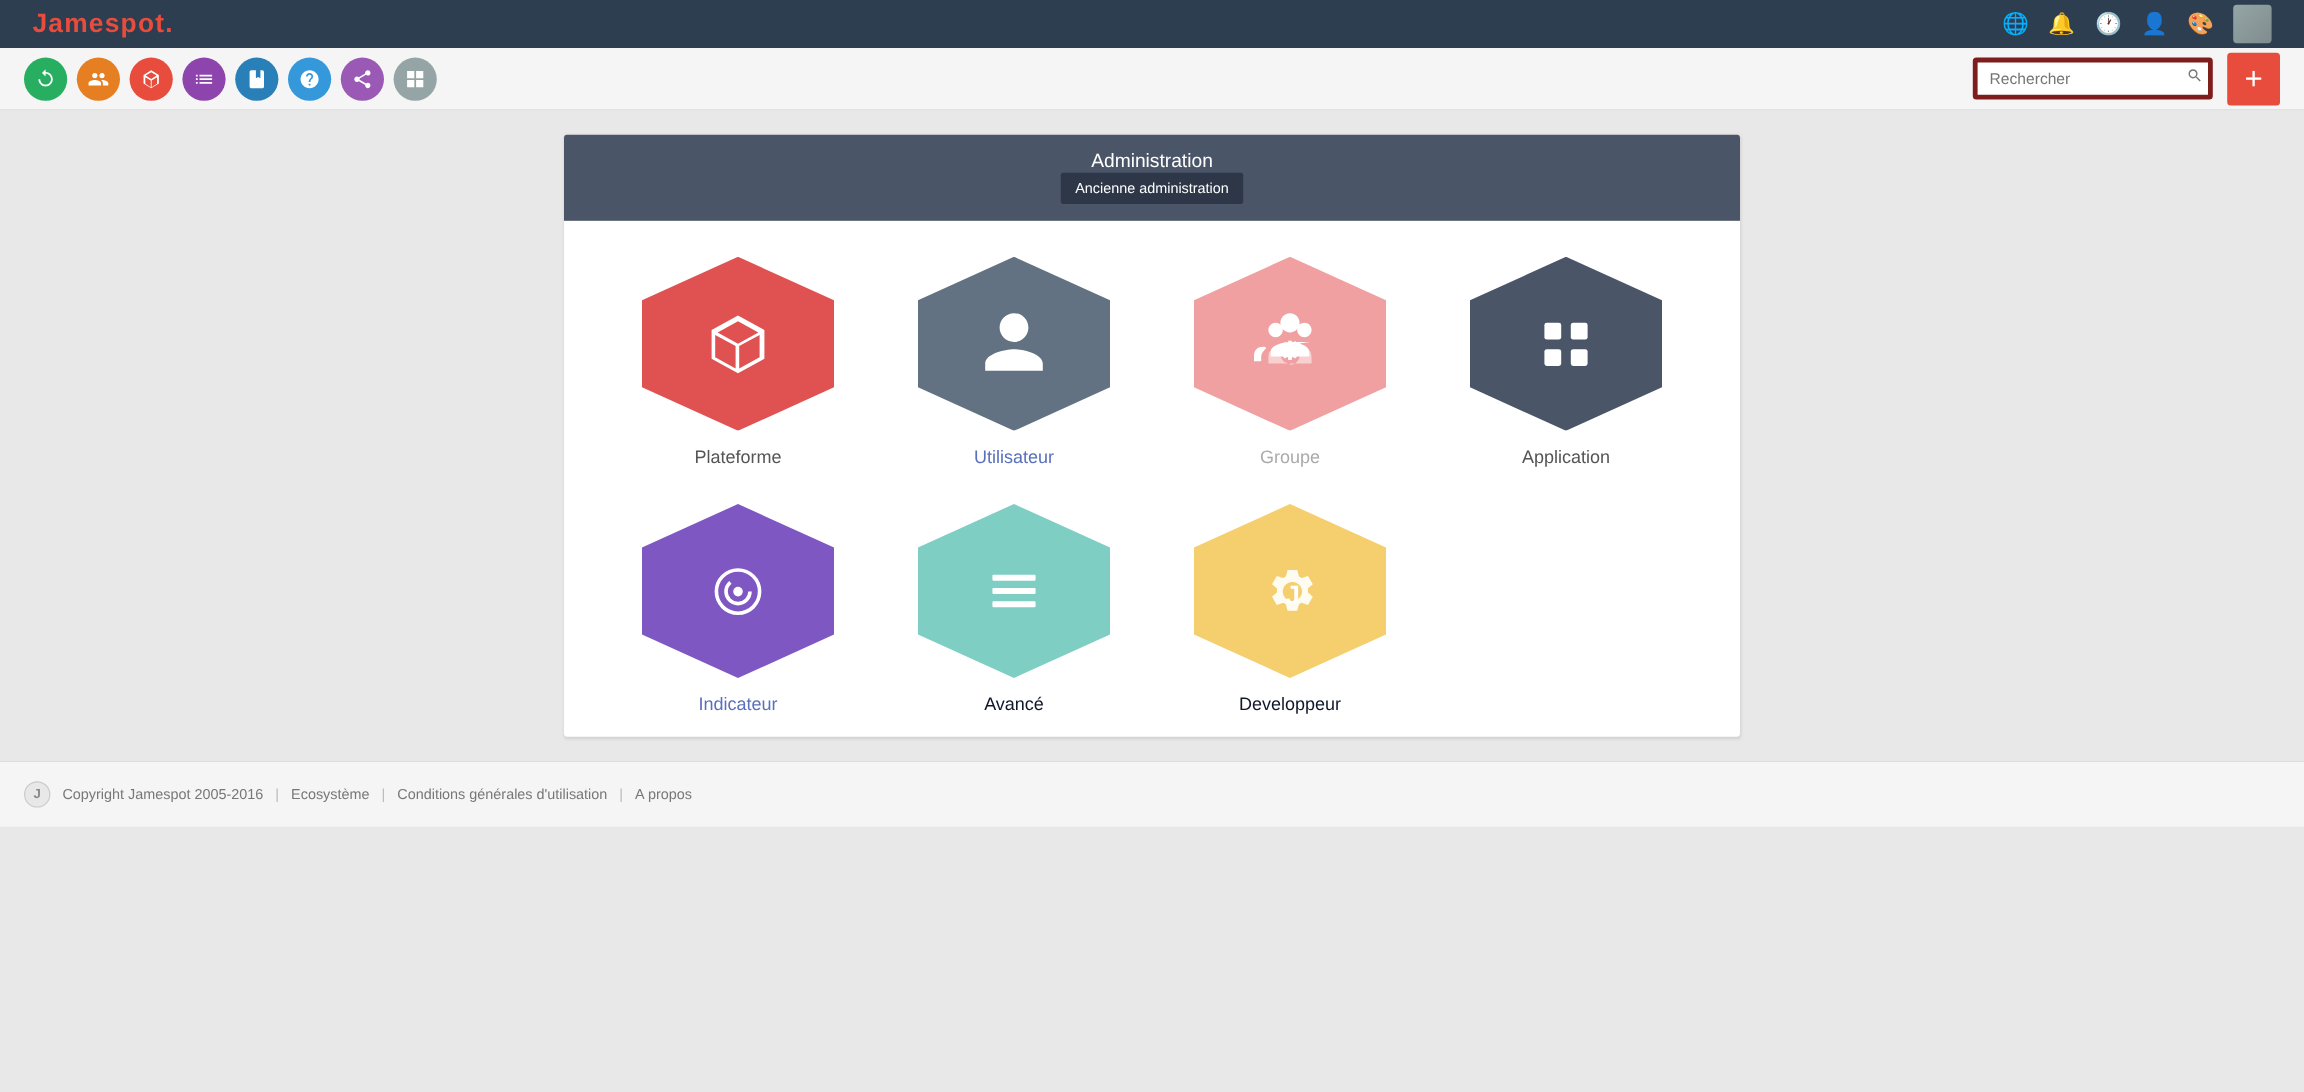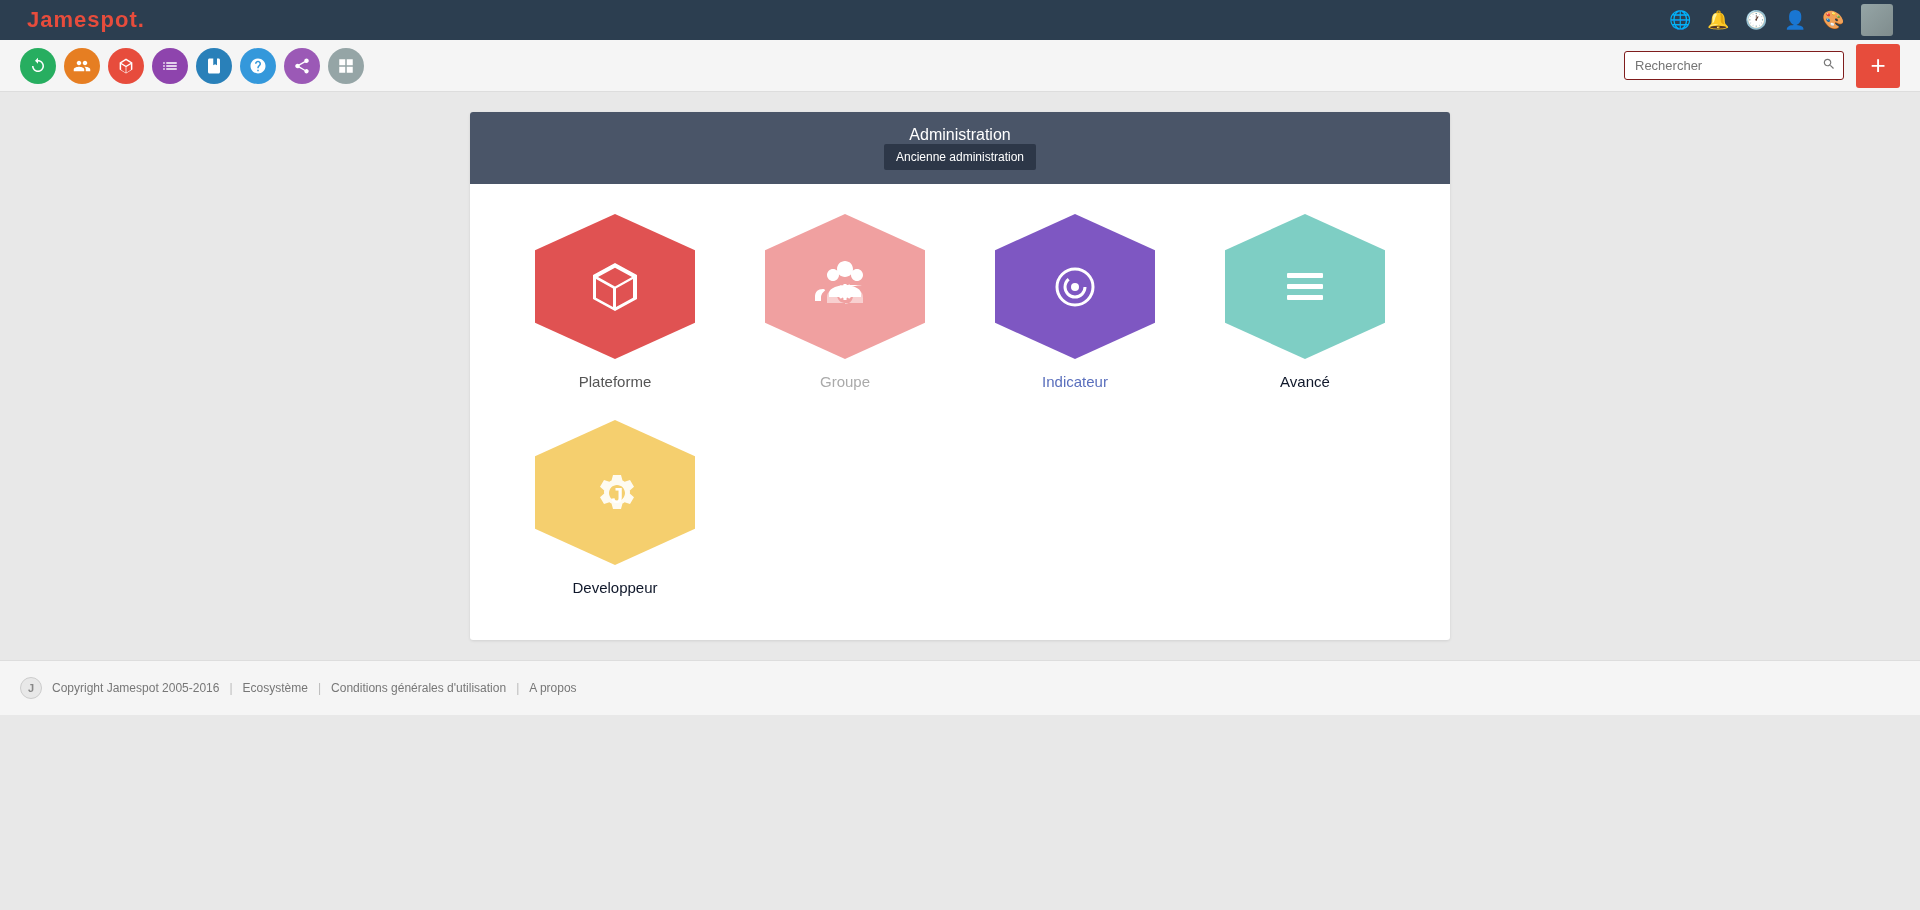--- a/index.html
+++ b/index.html
@@ -60,24 +60,24 @@
       color: white;
       font-weight: bold;
     }
     .search-container {
       margin-left: auto;
       display: flex;
       align-items: center;
       gap: 8px;
     }
     .search-box {
-      border: 1px solid #7f1d1d;
+      border: 4px solid #7f1d1d;
       border-radius: 3px;
       padding: 6px 10px;
-      width: 220px;
+      width: 200px;
       font-size: 13px;
       color: #999;
       background: white;
       outline: none;
     }
     .search-btn {
       background: none;
       border: none;
       cursor: pointer;
       color: #777;
@@ -126,21 +126,21 @@
       color: white;
       border: none;
       padding: 6px 12px;
       font-size: 12px;
       cursor: pointer;
       border-radius: 2px;
     }
 
     
     .admin-grid {
-      padding: 30px 40px 44px;
+      padding: 30px 40px 18px;
       display: grid;
       grid-template-columns: repeat(4, 1fr);
       gap: 30px 20px;
     }
     .grid-item {
       display: flex;
       flex-direction: column;
       align-items: center;
       gap: 14px;
       cursor: pointer;
@@ -291,37 +291,60 @@
         <div class="hexagon-wrapper">
           <div class="hexagon" style="background:#e05252">
             <svg class="hex-svg" viewBox="0 0 60 60" fill="white">
               <path d="M30 6L8 18v24l22 12 22-12V18L30 6zm0 4.8l17 9.3-17 9.3-17-9.3 17-9.3zM11 22.1l17 9.3v18.6L11 40.7V22.1zm20 27.9V31.4l17-9.3v18.6L31 50z"></path>
             </svg>
           </div>
         </div>
         <span class="grid-item-label">Plateforme</span>
       </div>
 
+      <div class="grid-item">
+        <div class="hexagon-wrapper">
+          <div class="hexagon" style="background:#637282">
+            <svg class="hex-svg" viewBox="0 0 60 60" fill="white">
+              <path d="M30 28c6.63 0 12-5.37 12-12S36.63 4 30 4 18 9.37 18 16s5.37 12 12 12zm0 6c-8.01 0-24 4.02-24 12v6h48v-6c0-7.98-15.99-12-24-12z"></path>
+            </svg>
+          </div>
+        </div>
+        <span class="grid-item-label active">Utilisateur</span>
+      </div>
 
       <div class="grid-item">
         <div class="hexagon-wrapper">
           <div class="hexagon" style="background:#f0a0a0">
             <svg class="hex-svg" viewBox="0 0 60 60" fill="white">
               <path d="M30 20c4.42 0 8-3.58 8-8s-3.58-8-8-8-8 3.58-8 8 3.58 8 8 8zm-12 4c3.31 0 6-2.69 6-6s-2.69-6-6-6-6 2.69-6 6 2.69 6 6 6zm24 0c3.31 0 6-2.69 6-6s-2.69-6-6-6-6 2.69-6 6 2.69 6 6 6zm-12 4c-5.33 0-16 2.68-16 8v4h32v-4c0-5.32-10.67-8-16-8zm18 0c-.66 0-1.41.05-2.21.13C27.87 29.8 30 32.33 30 36v4h12v-4c0-5.32-4.67-8-12-8zM6 44v-4c0-2.67 2.13-5.2 4.21-6.87C9.41 32.05 8.66 32 8 32c-5.33 0-8 2.68-8 8v4h6z"></path>
               <path d="M30 46c-4.42 0-8-3.58-8-8 0-1.42.37-2.74 1.03-3.88C21.05 34.41 19 34 18 34c-5.33 0-6 2.68-6 8v4h36v-4c0-5.32-.67-8-6-8-1 0-3.05.41-5.03 1.12.66 1.14 1.03 2.46 1.03 3.88 0 4.42-3.58 8-8 8z" opacity="0.5"></path>
               <path d="M24 46a2 2 0 0 0 2-2 2 2 0 0 0-2-2 2 2 0 0 0-2 2 2 2 0 0 0 2 2zm12 0a2 2 0 0 0 2-2 2 2 0 0 0-2-2 2 2 0 0 0-2 2 2 2 0 0 0 2 2z" opacity="0"></path>
 
               <path d="M30 36c-1.1 0-2 .9-2 2s.9 2 2 2 2-.9 2-2-.9-2-2-2zm8-3.5l-2.1-.1c-.1-.3-.2-.6-.4-.9l1.3-1.7-2.6-2.6-1.7 1.3c-.3-.2-.6-.3-.9-.4L31.5 27h-3l-.1 2.1c-.3.1-.6.2-.9.4l-1.7-1.3-2.6 2.6 1.3 1.7c-.2.3-.3.6-.4.9L22 33.5v3l2.1.1c.1.3.2.6.4.9l-1.3 1.7 2.6 2.6 1.7-1.3c.3.2.6.3.9.4L28.5 43h3l.1-2.1c.3-.1.6-.2.9-.4l1.7 1.3 2.6-2.6-1.3-1.7c.2-.3.3-.6.4-.9L38 36.5v-3z"></path>
             </svg>
           </div>
         </div>
         <span class="grid-item-label" style="color:#aaa">Groupe</span>
       </div>
 
 
+      <div class="grid-item">
+        <div class="hexagon-wrapper">
+          <div class="hexagon" style="background:#4a5568">
+            <svg class="hex-svg" viewBox="0 0 60 60" fill="white">
+              <rect x="12" y="12" width="14" height="14" rx="2" ry="2"></rect>
+              <rect x="34" y="12" width="14" height="14" rx="2" ry="2"></rect>
+              <rect x="12" y="34" width="14" height="14" rx="2" ry="2"></rect>
+              <rect x="34" y="34" width="14" height="14" rx="2" ry="2"></rect>
+            </svg>
+          </div>
+        </div>
+        <span class="grid-item-label">Application</span>
+      </div>
 
       <div class="grid-item">
         <div class="hexagon-wrapper">
           <div class="hexagon" style="background:#7e57c2">
             <svg class="hex-svg" viewBox="0 0 60 60" fill="none" stroke="white" stroke-width="3">
               <circle cx="30" cy="30" r="18"></circle>
               <circle cx="30" cy="30" r="10" stroke-dasharray="40 23"></circle>
               <circle cx="30" cy="30" r="4" fill="white" stroke="none"></circle>
             </svg>
           </div>

